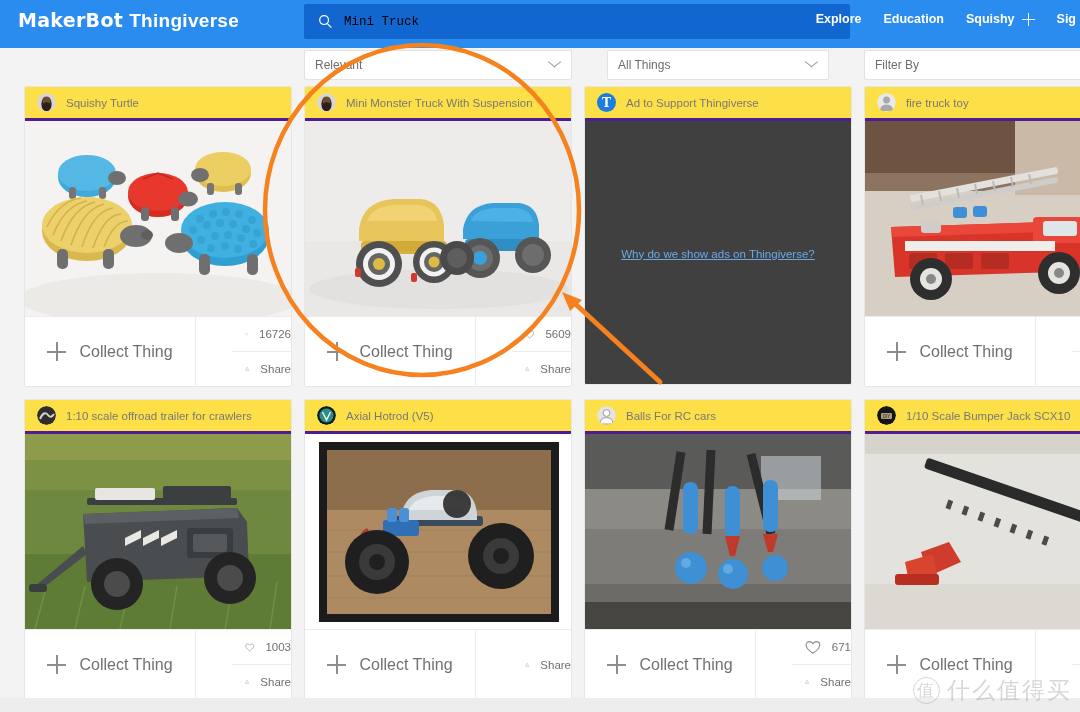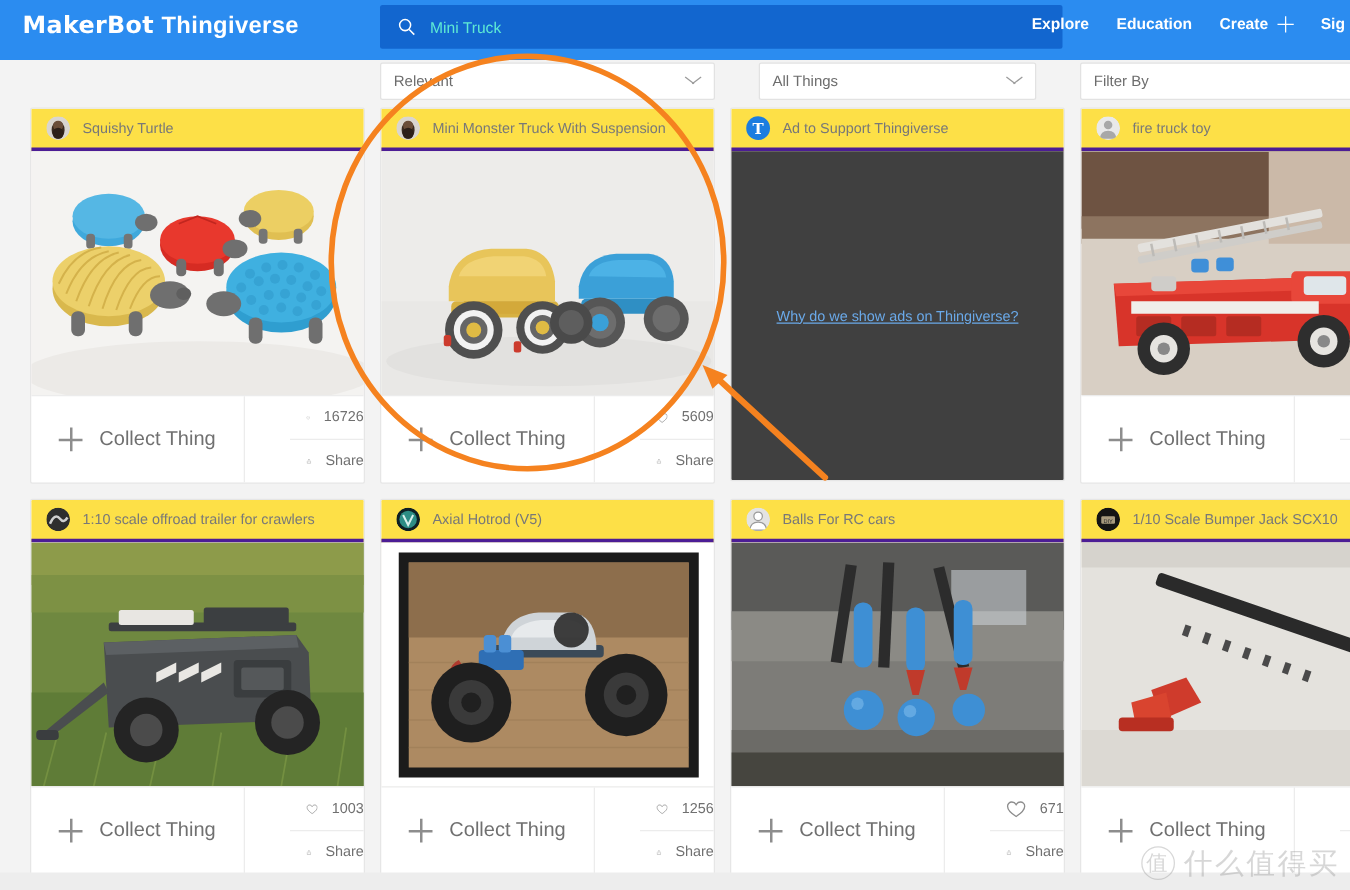--- a/index.html
+++ b/index.html
@@ -24,21 +24,21 @@
     white-space: nowrap;
   }
   .brand .b1 { font-weight: 700; font-family: "DejaVu Sans", sans-serif; }
   .brand .b2 { font-weight: 700; margin-left: 6px; }
   .searchbar {
     position: absolute; left: 304px; top: 4px;
     width: 546px; height: 35px;
     background: #1266cf; border-radius: 2px;
     display: flex; align-items: center; padding-left: 14px;
   }
-  .searchbar .q { color:#5eead4; font-size:12.5px; margin-left:11px; }
+  .searchbar .q { color:#000000; font-size:12.5px; margin-left:11px;font-family:Liberation Mono, monospace; }
   .nav { position:absolute; right: 0px; top: 12px; display:flex; align-items:center; gap: 22px; padding-right: 4px; }
   .nav a { color:#ffffff; font-size:12.5px; text-decoration:none; white-space:nowrap;font-weight:bold; }
   .nav .createwrap { display:flex; align-items:center; gap:7px; }
   .plusglyph { display:inline-block; position:relative; width:13px; height:13px; }
   .plusglyph:before, .plusglyph:after { content:""; position:absolute; background:#fff; }
   .plusglyph:before { left:6px; top:0; width:1.5px; height:13px; }
   .plusglyph:after { top:6px; left:0; height:1.5px; width:13px; }
 
   
   .filterbar { position:absolute; top:50px; left:0; width:1080px; height:30px; }
@@ -135,21 +135,21 @@
         <circle cx="6.5" cy="6.5" r="4.7" fill="none" stroke="#ffffff" stroke-width="1.3"></circle>
         <line x1="10" y1="10.3" x2="14.3" y2="14.6" stroke="#ffffff" stroke-width="1.3"></line>
       </svg>
       <span class="q">Mini Truck</span>
     </div>
 
     <div class="nav">
       <a href="#">Explore</a>
       <a href="#">Education</a>
       <span class="createwrap">
-        <a href="#">Create</a>
+        <a href="#">Squishy</a>
         <span class="plusglyph"></span>
       </span>
       <a href="#">Sig</a>
     </div>
   </div>
 
   <div class="filterbar">
     <div class="select" id="sel-relevant">
       <span>Relevant</span>
       <span class="chev"></span>
@@ -564,26 +564,20 @@
           </g>
         </svg>
       </div>
       <div class="card-foot">
         <div class="collect">
           <span class="plus"></span>
           <span>Collect Thing</span>
         </div>
         <div class="metrics">
           <div class="metric">
-            <svg width="17" height="15" viewBox="0 0 18 16">
-              <path d="M9 14.5 C9 14.5 1.2 9.6 1.2 5.2 C1.2 2.9 3 1.3 5.1 1.3 C6.7 1.3 8.2 2.3 9 3.7 C9.8 2.3 11.3 1.3 12.9 1.3 C15 1.3 16.8 2.9 16.8 5.2 C16.8 9.6 9 14.5 9 14.5 Z" fill="none" stroke="#8d8d8d" stroke-width="1.2"></path>
-            </svg>
-            <span>1256</span>
-          </div>
-          <div class="metric">
             <svg width="16" height="16" viewBox="0 0 16 16">
               <path d="M3 7 L3 14 L13 14 L13 7" fill="none" stroke="#8d8d8d" stroke-width="1.2"></path>
               <line x1="8" y1="2" x2="8" y2="10.5" stroke="#8d8d8d" stroke-width="1.2"></line>
               <path d="M4.8 5.2 L8 2 L11.2 5.2" fill="none" stroke="#8d8d8d" stroke-width="1.2"></path>
             </svg>
             <span>Share</span>
           </div>
         </div>
       </div>
     </div>

